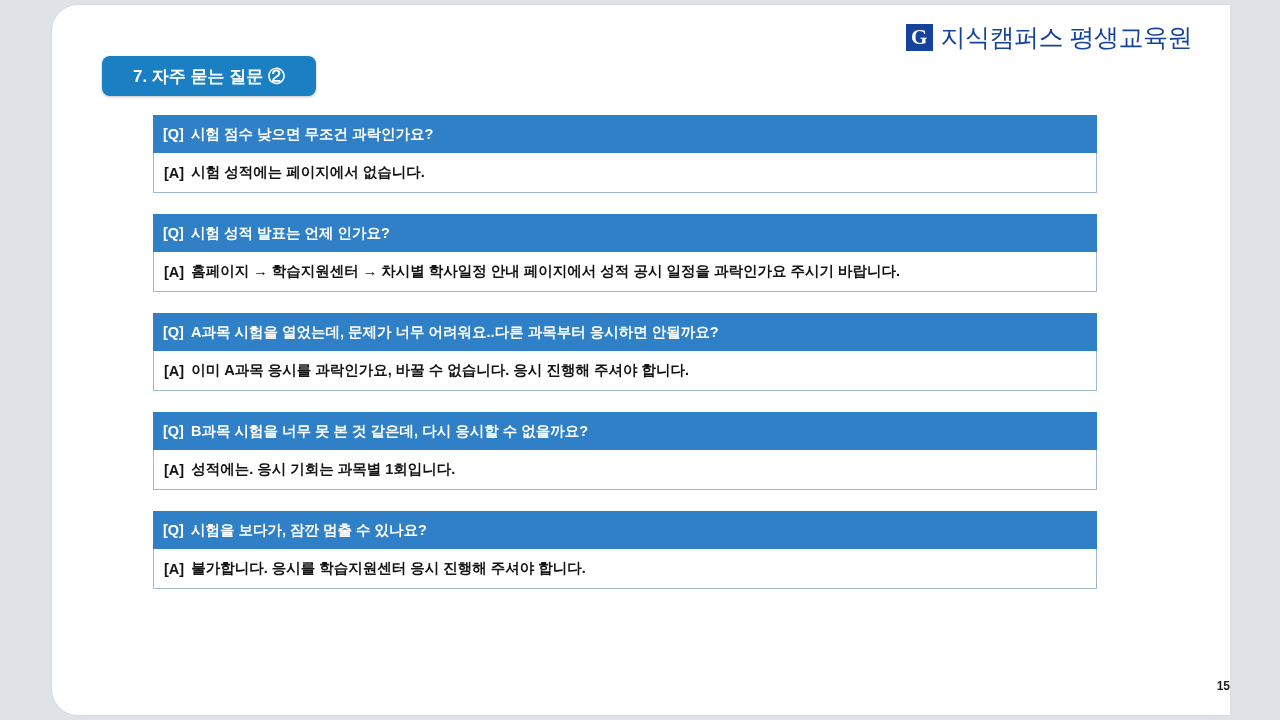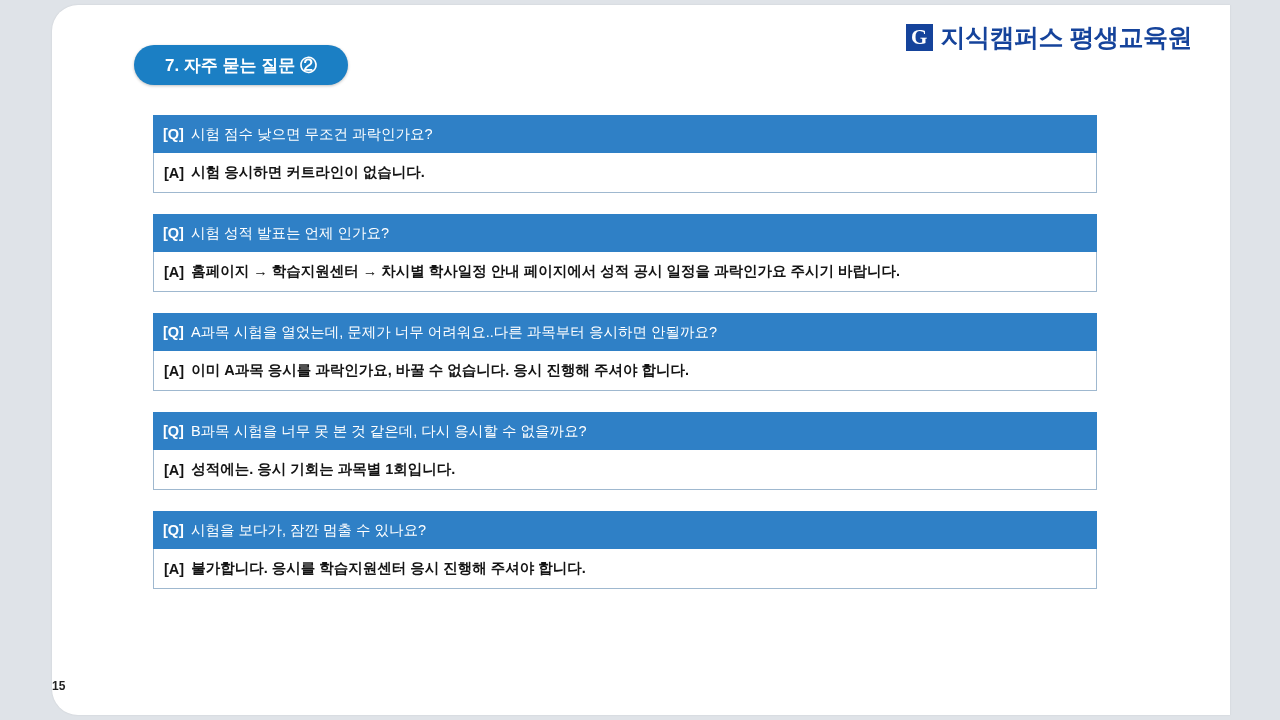--- a/index.html
+++ b/index.html
@@ -39,43 +39,42 @@
     background: #15439b;
     color: #ffffff;
     font-size: 21px;
     font-weight: bold;
     line-height: 27px;
     text-align: center;
     font-family: "Liberation Serif", serif;
   }
   .logo-text {
     font-size: 25px;
-    font-weight: bold;
+    font-weight: normal;
     color: #15439b;
     letter-spacing: -0.5px;
     white-space: nowrap;
   }
   
   .pill {
     position: absolute;
     left: 50px;
-    top: 40px;
+    top: 51px;
     height: 40px;
     min-width: 170px;
     padding: 0 22px;
     background: #1b7fc4;
-    border-radius: 20px;
+    border-radius: 8px;
     color: #ffffff;
     font-size: 17px;
     font-weight: bold;
     display: flex;
     align-items: center;
     justify-content: center;
     box-shadow: 0 1px 3px rgba(0,0,0,0.25);
-    margin-left: 32px;
   }
   
   .faq-list {
     position: absolute;
     left: 101px;
     top: 110px;
     width: 944px;
   }
   .faq-item {
     margin-bottom: 21px;
@@ -102,30 +101,30 @@
     font-size: 14.5px;
     color: #141414;
     font-weight: bold;
     box-sizing: border-box;
   }
   .tag {
     margin-right: 7px;
     font-weight: bold;
   }
   .body-text {
-    font-weight: normal;
+    font-weight: bold;
   }
   .a-row .body-text { font-weight: 600; }
   
   .page-num {
     position: absolute;
     left: 0;
     right: 0;
     bottom: 22px;
-    text-align: left;
+    text-align: right;
     font-size: 12px;
     font-weight: bold;
     color: #222;
   }
 </style>
 </head>
 <body>
 
 <div class="slide">
 
@@ -140,21 +139,21 @@
 
   <div class="faq-list">
 
     <div class="faq-item">
       <div class="q-row">
         <span class="tag">[Q]</span>
         <span class="body-text">시험 점수 낮으면 무조건 과락인가요?</span>
       </div>
       <div class="a-row">
         <span class="tag">[A]</span>
-        <span class="body-text">시험 응시하면 커트라인이 없습니다.</span>
+        <span class="body-text">시험 성적에는 페이지에서 없습니다.</span>
       </div>
     </div>
 
     <div class="faq-item">
       <div class="q-row">
         <span class="tag">[Q]</span>
         <span class="body-text">시험 성적 발표는 언제 인가요?</span>
       </div>
       <div class="a-row">
         <span class="tag">[A]</span>

